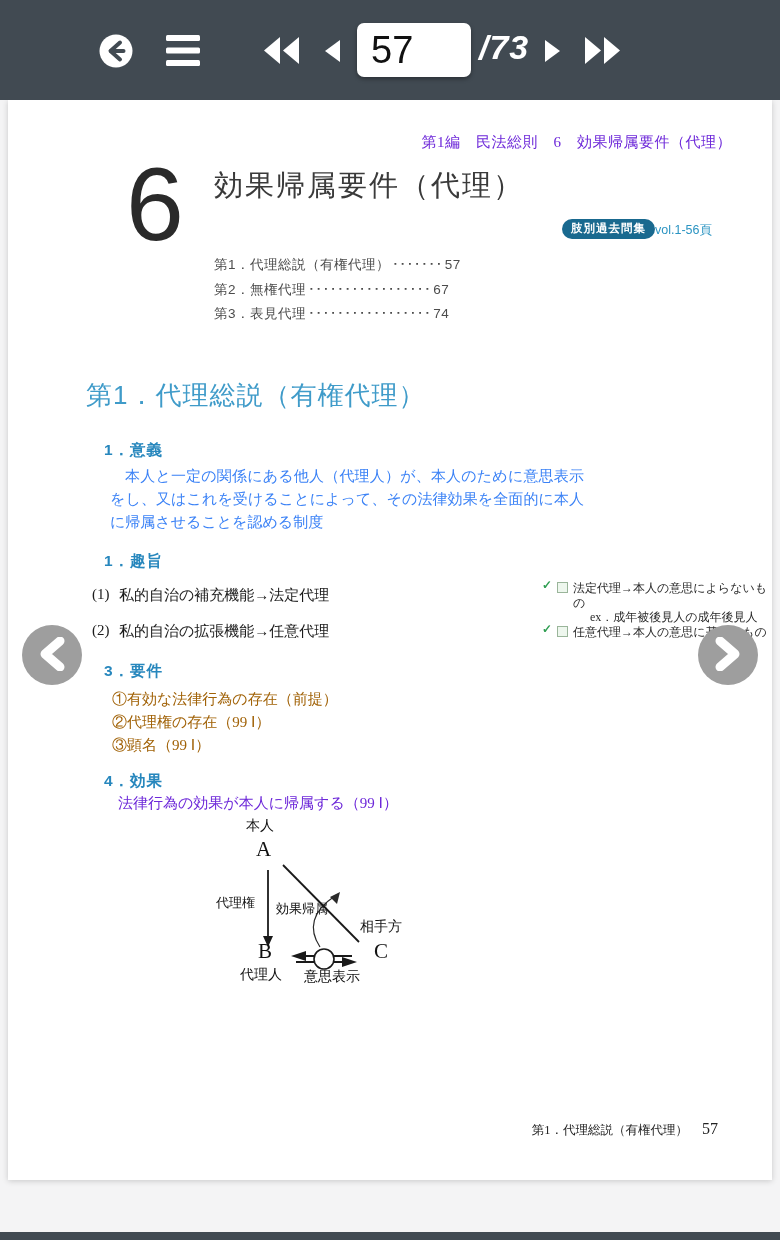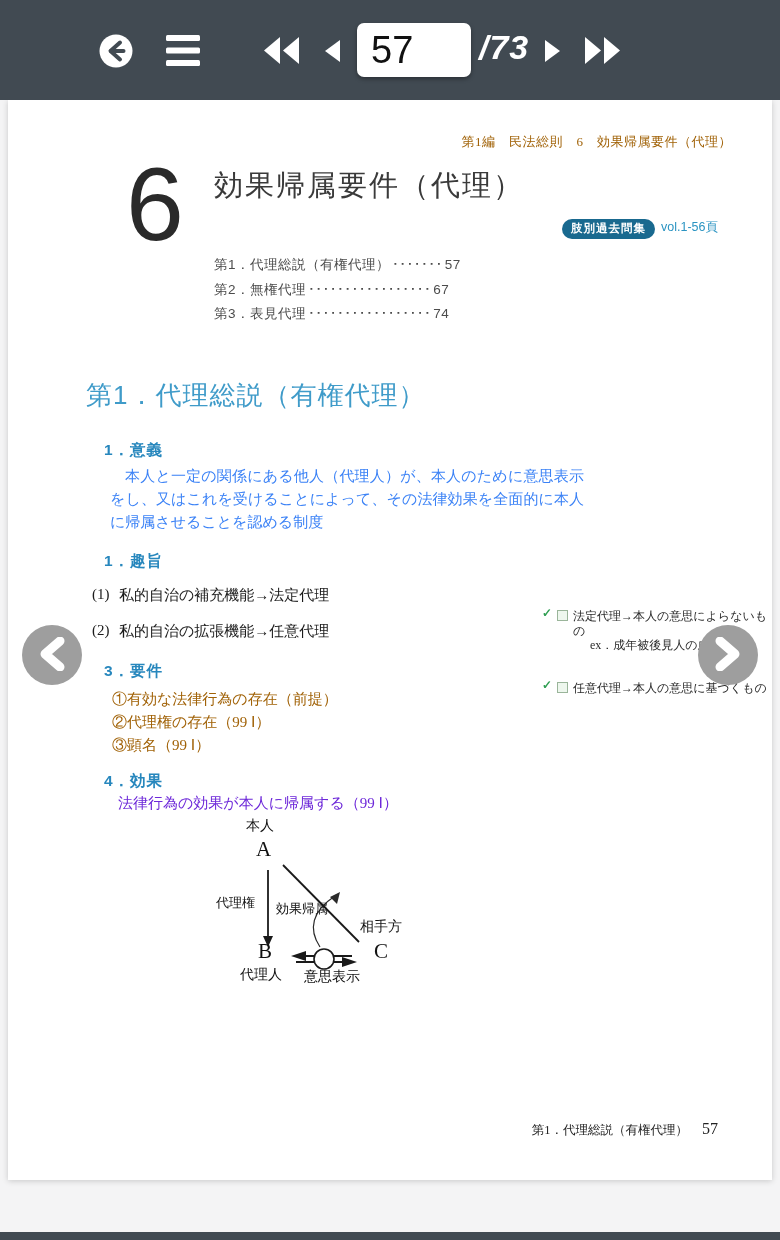--- a/index.html
+++ b/index.html
@@ -30,49 +30,49 @@
   .fab{position:absolute;width:60px;height:60px;border-radius:50%;background:#9e9e9e;z-index:15;
     display:flex;align-items:center;justify-content:center;cursor:pointer;border:none;padding:0;}
   .fab-left{left:22px;top:625px;}
   .fab-right{left:698px;top:625px;}
 
   
   .page{position:absolute;left:8px;top:100px;width:764px;height:1080px;background:#fff;
     box-shadow:0 1px 6px rgba(0,0,0,0.18);z-index:5;}
 
   .doc-header{position:absolute;top:33px;right:40px;font-family:"Liberation Serif",serif;
-    font-size:13px;color:#a16207;letter-spacing:0.5px;}
+    font-size:15px;color:#6d28d9;letter-spacing:0.5px;}
   .chap-num{position:absolute;left:118px;top:52px;font-size:104px;line-height:1;font-weight:200;color:#2a2a2a;}
   .chap-title{position:absolute;left:206px;top:66px;font-size:29px;font-weight:400;color:#3a3a3a;letter-spacing:2px;}
 
-  .badge-row{position:absolute;left:554px;top:119px;display:flex;align-items:flex-start;}
+  .badge-row{position:absolute;left:554px;top:119px;display:flex;align-items:flex-end;}
   .badge-pill{background:#19698f;color:#fff;font-size:11.5px;font-weight:bold;padding:2px 9px 3px;
     border-radius:10px;letter-spacing:1px;white-space:nowrap;}
-  .badge-vol{color:#2b94c2;font-size:12.5px;margin-left:6px;white-space:nowrap;}
+  .badge-vol{color:#2b94c2;font-size:12.5px;white-space:nowrap;}
 
   .toc{position:absolute;left:206px;top:156px;font-size:13.5px;color:#4c4c4c;letter-spacing:0.5px;}
   .toc-row{height:24.5px;display:flex;align-items:baseline;white-space:nowrap;}
   .toc-leader{margin:0 2px;}
 
   .sec-heading{position:absolute;left:78px;top:278px;font-size:26px;color:#3f9bc9;letter-spacing:1px;font-weight:400;}
   .sub{position:absolute;left:96px;font-size:15.5px;font-weight:bold;color:#2787bd;letter-spacing:1px;}
   .sub1{top:340px;}.sub2{top:451px;}.sub3{top:561px;}.sub4{top:671px;}
 
   .body-para{position:absolute;left:102px;top:365px;width:474px;font-family:"Liberation Serif",serif;
     font-size:15px;line-height:23px;color:#3b82f6;text-indent:1em;text-align:justify;}
   .purpose-item{position:absolute;left:84px;display:flex;font-family:"Liberation Serif",serif;font-size:15px;color:#1b1b1b;}
   .p1{top:486px;}.p2{top:522px;}
   .pi-num{width:27px;}
   .req-list{position:absolute;left:104px;top:588px;font-family:"Liberation Serif",serif;
     font-size:15px;line-height:23px;color:#a16207;}
   .effect-line{position:absolute;left:110px;top:694px;font-family:"Liberation Serif",serif;font-size:15px;color:#6d28d9;}
 
   .margin-notes{position:absolute;left:549px;top:481px;width:210px;font-family:"Liberation Serif",serif;
     font-size:12px;line-height:14.5px;color:#2a2a2a;}
-  .note{padding-left:16px;text-indent:-16px;margin-top:28px;}
+  .note{padding-left:16px;text-indent:-16px;}
   .note-ex{margin-left:17px;padding-left:18px;text-indent:-18px;}
   .checkbox{display:inline-block;width:9px;height:9px;border:1px solid #9ab59a;background:#eef7ee;
     position:relative;margin-right:5px;vertical-align:-1px;}
   .checkbox::after{content:"✓";position:absolute;left:0px;top:-5px;color:#2f9e52;font-size:12px;font-weight:bold;
     font-family:"Liberation Sans",sans-serif;}
 
   
   .diagram{position:absolute;left:194px;top:715px;width:240px;height:178px;}
   .diagram svg{position:absolute;left:0;top:0;}
   .dlabel{position:absolute;font-family:"Liberation Serif",serif;color:#111;white-space:nowrap;}

